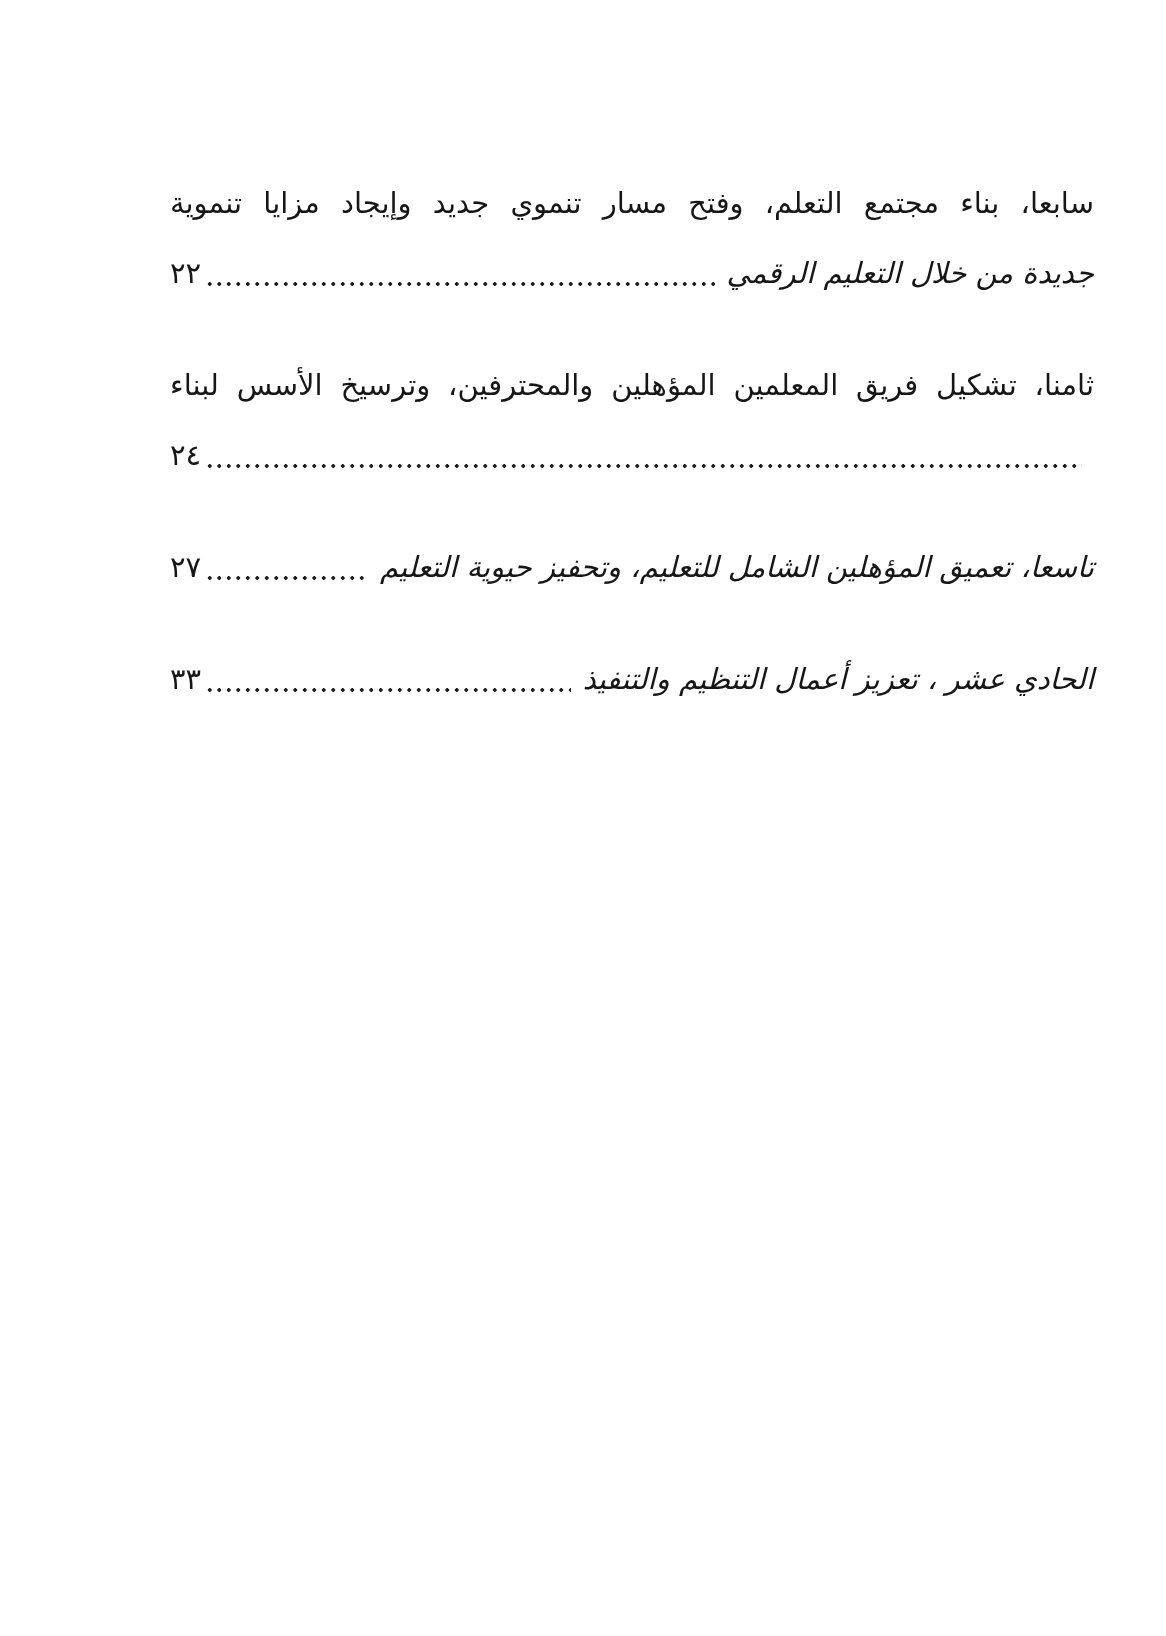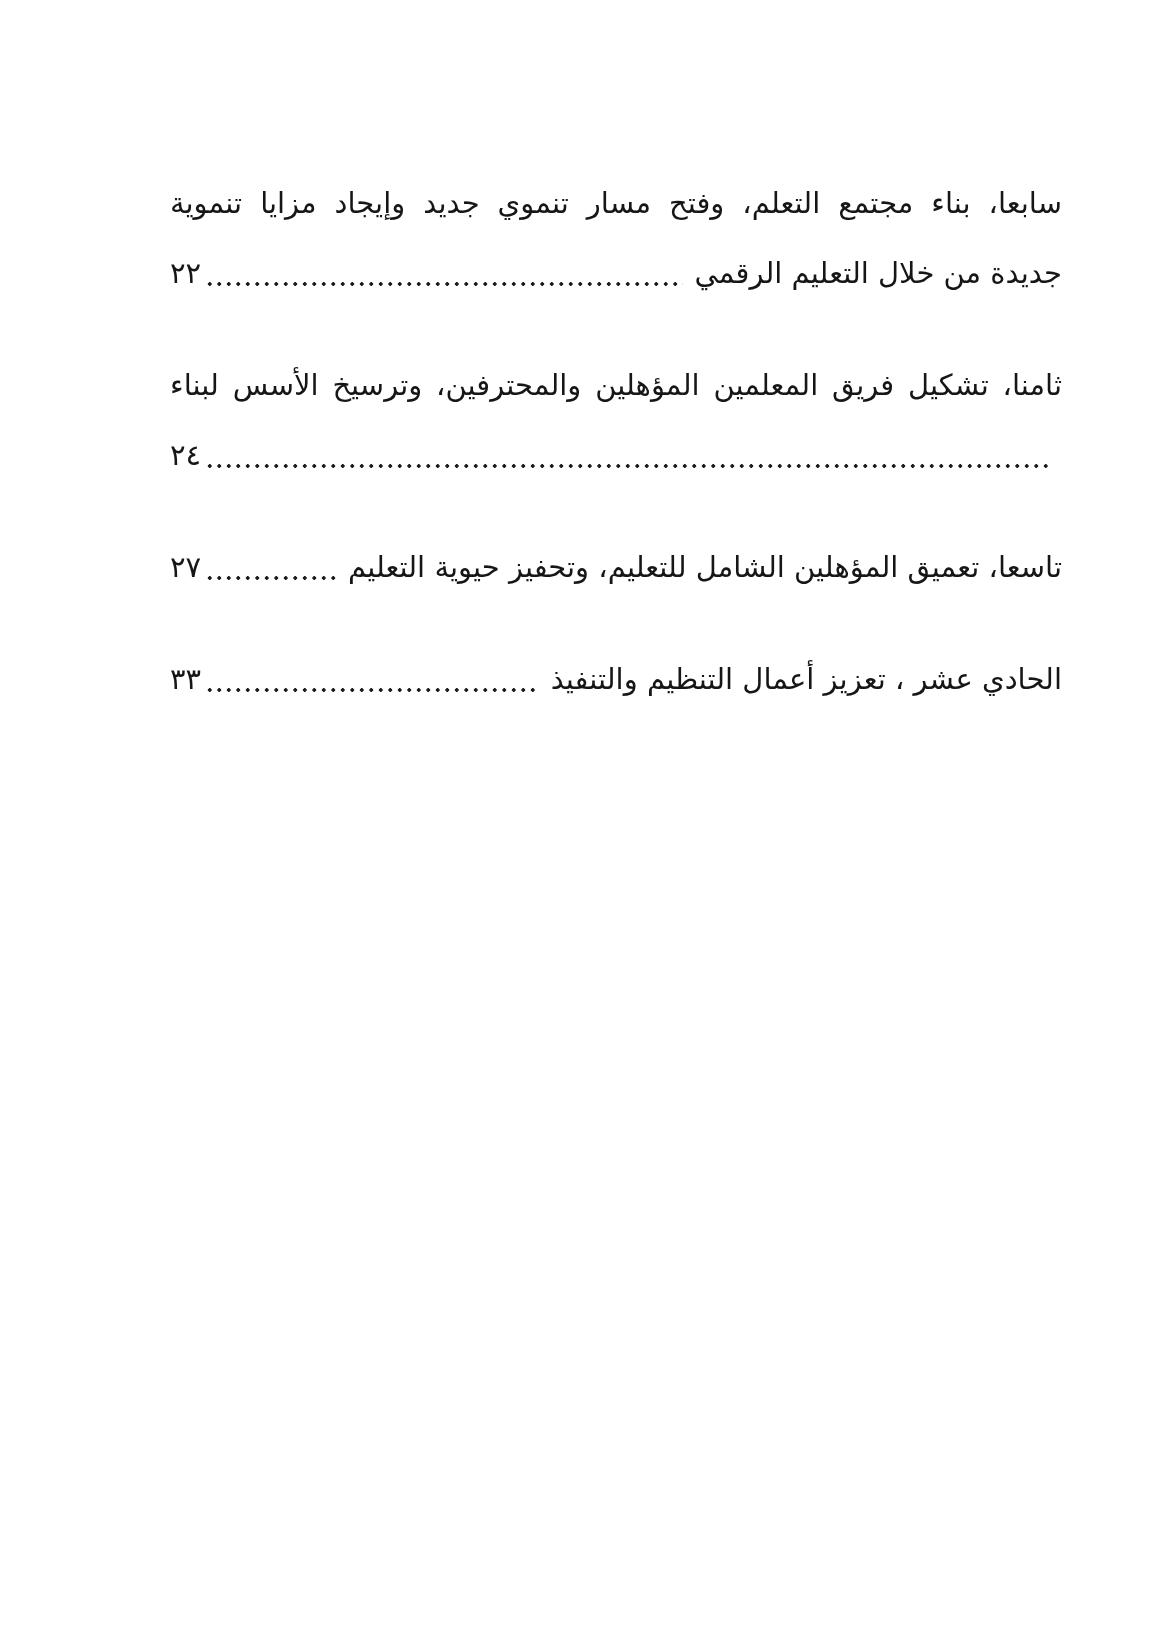--- a/index.html
+++ b/index.html
@@ -6,21 +6,21 @@
     margin: 0;
     padding: 0;
     background: #ffffff;
   }
   .doc-page {
     position: relative;
     width: 1166px;
     height: 1636px;
     background: #ffffff;
     box-sizing: border-box;
-    padding: 168px 104px 0 170px;
+    padding: 168px 72px 0 170px;
     direction: rtl;
     font-family: "DejaVu Sans", sans-serif;
     color: #161616;
     overflow: hidden;
   }
   .toc {
     width: 100%;
   }
   .toc-entry {
     font-size: 29px;
@@ -34,20 +34,21 @@
     white-space: normal;
   }
   .toc-line2 {
     display: flex;
     align-items: baseline;
     width: 100%;
   }
   .entry-text {
     white-space: nowrap;
     flex: 0 0 auto;
+    font-style: italic;
   }
   .leader {
     flex: 1 1 auto;
     height: 4px;
     align-self: flex-end;
     margin-bottom: 22px;
     margin-right: 12px;
     margin-left: 4px;
     background-image: radial-gradient(circle, #1c1c1c 1.6px, rgba(0,0,0,0) 2px);
     background-size: 9.5px 4px;

